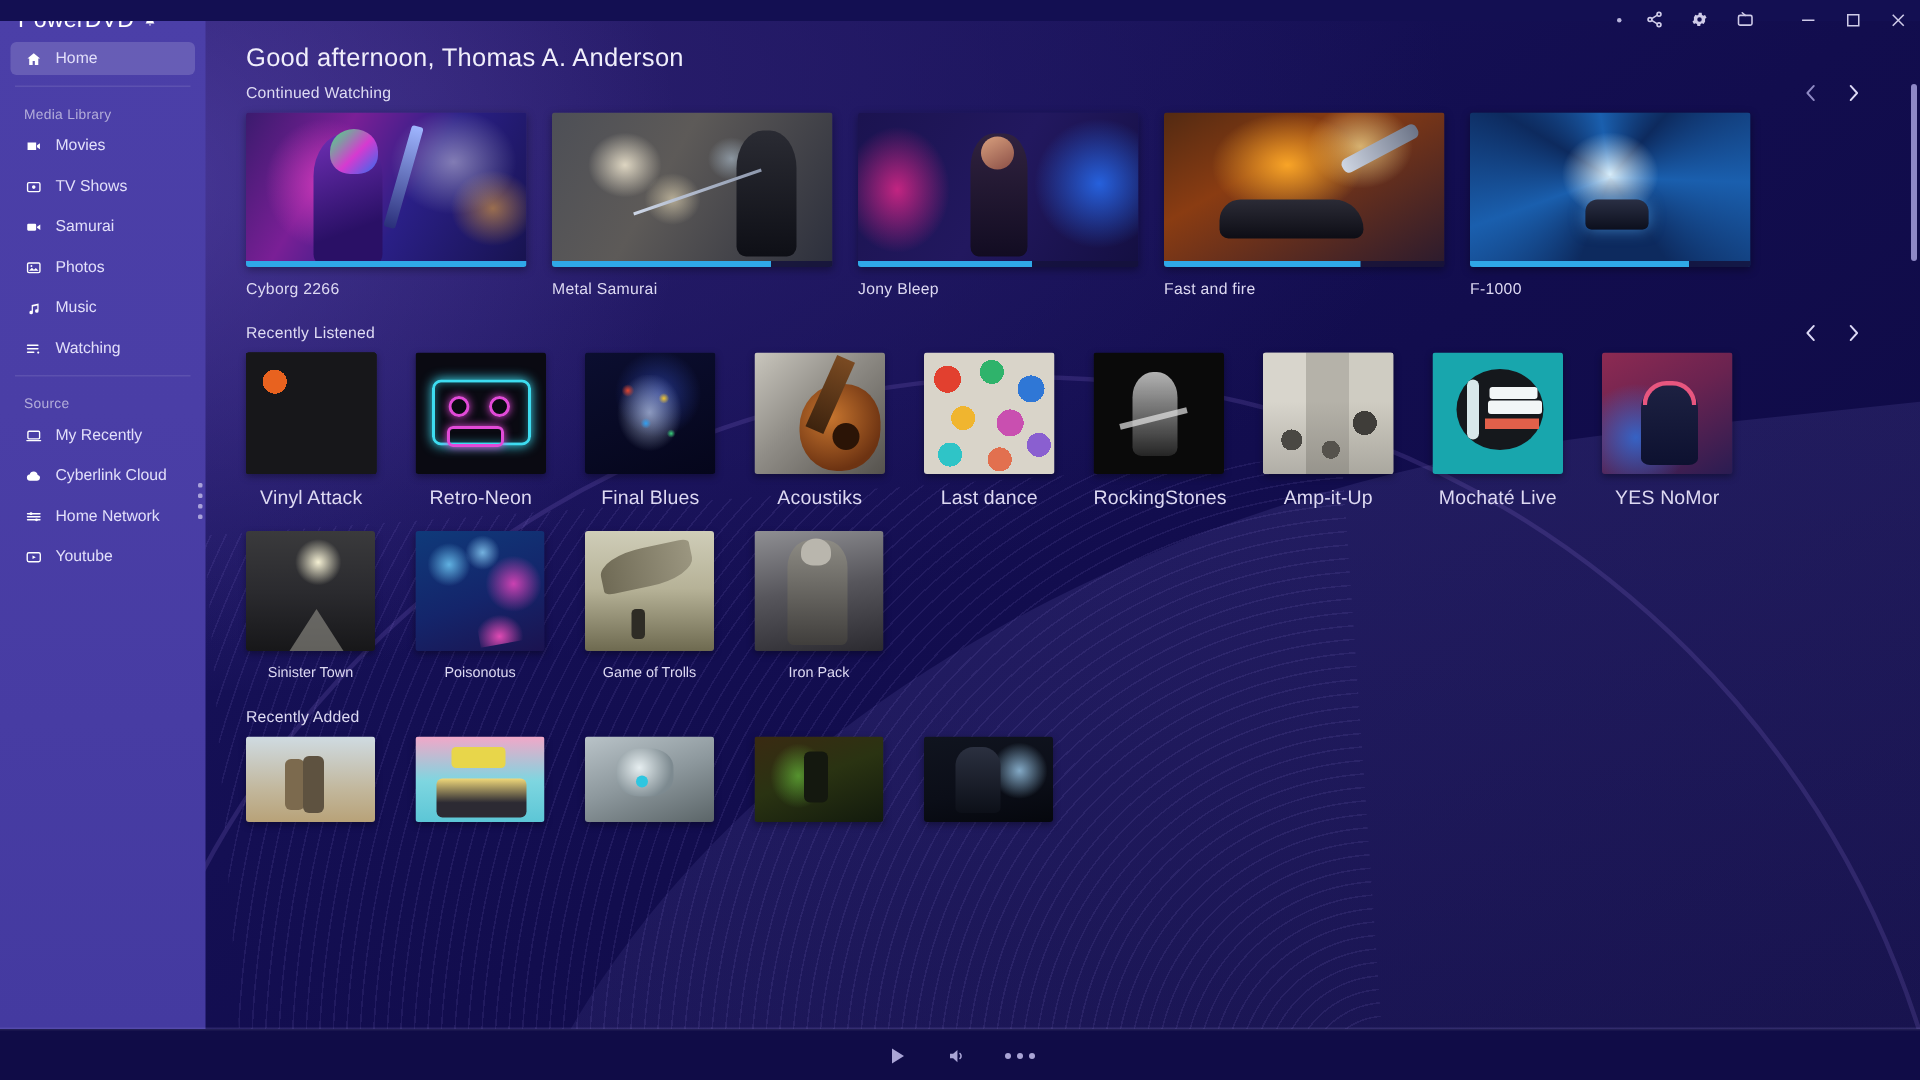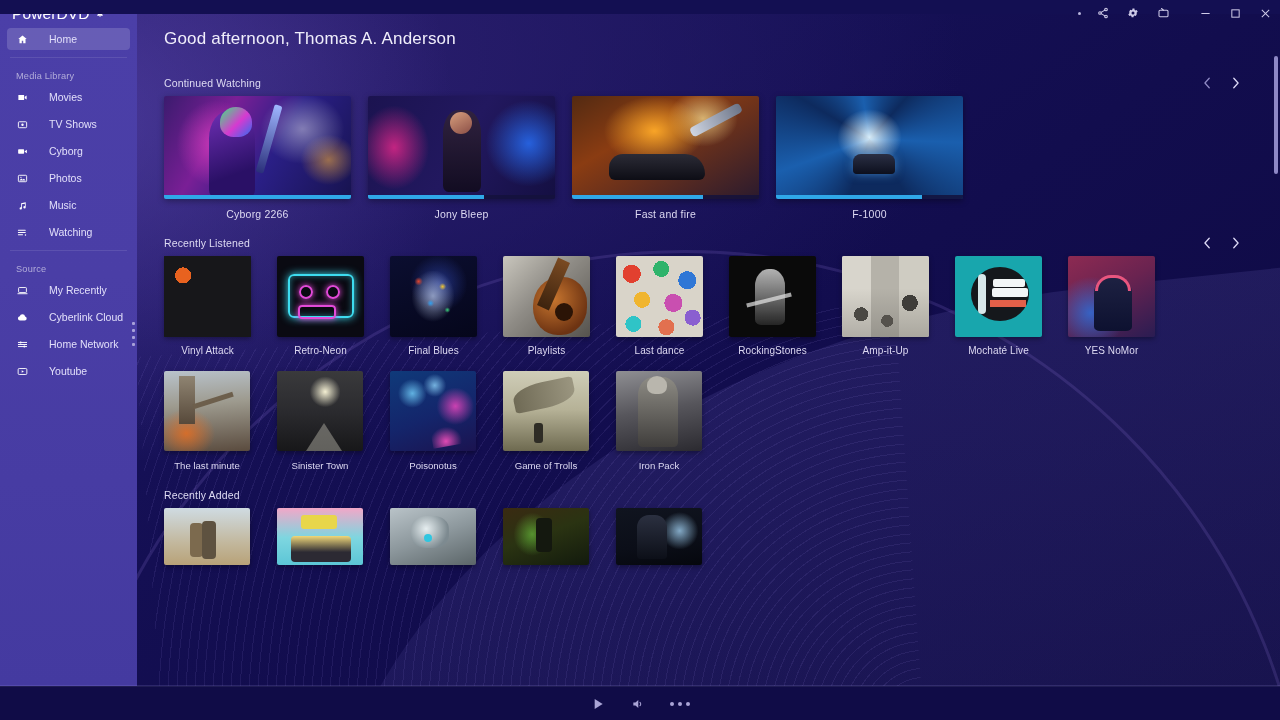--- a/index.html
+++ b/index.html
@@ -87,21 +87,21 @@
   }
   .brand{
     height:28px; display:flex; align-items:center; padding:0 10px 0 12px; gap:6px;
     position:relative;
   }
   .brand-txt{ font-size:15.5px; letter-spacing:.1px; color:#ffffff; font-weight:400; }
   .bell{ color:#ffffff; display:flex; align-items:center; }
 
   .nav-item{
     height:22px; margin:0 7px; padding:0 0 0 9px;
-    display:flex; align-items:center; gap:20px;
+    display:flex; align-items:center; gap:8px;
     font-size:10.5px; color:#e2dffa; border-radius:4px; cursor:default;
   }
   .nav-item.active{ background:rgba(255,255,255,.16); }
   .nav-item .ico{ width:13px; height:13px; display:flex; align-items:center; justify-content:center; color:#ffffff; flex:0 0 13px; }
   .nav-item .ico svg{ display:block; }
   .nav-gap{ height:5px; }
   .nav-sec{
     font-size:9.2px; color:#b3adda; padding:0 0 0 16px; height:18px;
     display:flex; align-items:flex-end; letter-spacing:.2px;
   }
@@ -114,54 +114,54 @@
 
   
   .main{
     position:absolute; left:137px; top:14px; width:1143px; height:672px;
     overflow:hidden; z-index:20;
   }
   .greeting{
     font-size:17px; color:#f0eefb; font-weight:400;
     padding:15px 0 0 27px; letter-spacing:.2px;
   }
-  .row{ position:relative; margin-top:26px; }
+  .row{ position:relative; margin-top:5px; }
   .row-head{
     display:flex; align-items:center; justify-content:space-between;
     padding:0 40px 0 27px; height:16px;
   }
   .row-title{ font-size:10.5px; color:#dedbf3; letter-spacing:.15px; }
   .arrows{ display:flex; align-items:center; gap:19px; }
   .arrow{ color:#8f8ac4; display:flex; }
   .arrow.on{ color:#dcd9f5; }
 
   .tiles{ display:flex; padding-left:27px; gap:0; margin-top:5px; }
   .tile{ position:relative; }
 
   
   .tile-wide{ width:204px; margin-right:0; }
   .tile-wide .thumb{
     width:187px; height:103px; border-radius:2px; overflow:hidden; position:relative;
     box-shadow:0 2px 6px rgba(0,0,0,.35);
   }
   .tile-wide .cap{
-    text-align:center; font-size:10.5px; color:#ddd9f2; margin-top:9px; width:187px;
+    font-size:10.5px; color:#ddd9f2; margin-top:9px; width:187px;
     letter-spacing:.2px;
   }
   .pbar{ position:absolute; left:0; bottom:0; width:100%; height:4px; background:rgba(20,18,60,.85); }
   .pbar > span{ display:block; height:100%; background:#2fa8e8; }
 
   
   .tile-sq{ width:113px; }
   .tile-sq .thumb{
     width:87px; height:81px; border-radius:2px; overflow:hidden; position:relative;
     box-shadow:0 2px 5px rgba(0,0,0,.35);
   }
   .tile-sq .cap{
-    text-align:center; font-size:10px; color:#ddd9f2; margin-top:8px; width:87px;
+    text-align:center; font-size:13px; color:#ddd9f2; margin-top:8px; width:87px;
     letter-spacing:.1px; white-space:nowrap;
   }
 
   
   .tile-pv{ width:113px; }
   .tile-pv .thumb{
     width:86px; height:80px; border-radius:2px; overflow:hidden; position:relative;
     box-shadow:0 2px 5px rgba(0,0,0,.35);
   }
   .tile-pv .cap{
@@ -303,21 +303,21 @@
     </div>
     <div class="nav-gap"></div>
 
     <div class="nav-item">
       <span class="ico">
         <svg width="11" height="11" viewBox="0 0 24 24" fill="currentColor">
             <rect x="2.5" y="7" width="13" height="10" rx="1.6"></rect>
             <path d="M16.8 11.3 21.5 8v8l-4.7-3.3z"></path>
           </svg>
       </span>
-      <span>Cyborg</span>
+      <span>Samurai</span>
     </div>
     <div class="nav-gap"></div>
 
     <div class="nav-item">
       <span class="ico">
         <svg width="11" height="11" viewBox="0 0 24 24" fill="none" stroke="currentColor" stroke-width="2">
             <rect x="3" y="5" width="18" height="14" rx="2"></rect>
             <path d="M5 16.5l4.3-4.6 3 3 2.7-2.6L19 16.5z" fill="currentColor" stroke="none"></path>
             <circle cx="8.6" cy="9.4" r="1.4" fill="currentColor" stroke="none"></circle>
           </svg>
@@ -441,20 +441,37 @@
               background:linear-gradient(135deg,#3ee87f,#d63ad0 55%,#2d6df0);"></div>
             <div style="position:absolute;left:54%;top:8%;width:8px;height:70px;transform:rotate(16deg);
               background:linear-gradient(180deg,#9fb6ff,#2a2f7a);border-radius:2px;"></div>
             <div class="pbar">
                 <span style="width:100%"></span>
               </div>
           </div>
           <div class="cap">Cyborg 2266</div>
         </div>
 
+        <div class="tile tile-wide">
+          <div class="thumb">
+            <div class="art" style="background:
+              radial-gradient(34px 30px at 26% 34%, rgba(255,245,220,.80), rgba(255,245,220,0) 72%),
+              radial-gradient(26px 24px at 43% 56%, rgba(255,240,200,.55), rgba(255,240,200,0) 72%),
+              radial-gradient(22px 20px at 64% 30%, rgba(210,235,255,.45), rgba(210,235,255,0) 72%),
+              linear-gradient(120deg,#4d4f56 0%,#5d5a58 40%,#2c2f3c 100%);"></div>
+            <div style="position:absolute;right:13%;top:12%;width:40px;height:84px;
+              background:linear-gradient(180deg,#2a2b33,#0e0f16);border-radius:44% 44% 16% 16%/30% 30% 8% 8%;"></div>
+            <div style="position:absolute;left:28%;top:50%;width:90px;height:2px;transform:rotate(-19deg);
+              background:linear-gradient(90deg,#cdd6e6,#8e98ad);"></div>
+            <div class="pbar">
+                <span style="width:78%"></span>
+              </div>
+          </div>
+          <div class="cap">Metal Samurai</div>
+        </div>
 
         <div class="tile tile-wide">
           <div class="thumb">
             <div class="art" style="background:
               radial-gradient(50px 60px at 14% 50%, rgba(235,40,140,.80), rgba(235,40,140,0) 70%),
               radial-gradient(60px 60px at 86% 46%, rgba(40,110,245,.85), rgba(40,110,245,0) 72%),
               linear-gradient(120deg,#1b1350 0%,#22185f 50%,#140f42 100%);"></div>
             <div style="position:absolute;left:40%;top:14%;width:38px;height:82px;
               background:linear-gradient(180deg,#30223f,#120c22);border-radius:40% 40% 14% 14%/28% 28% 8% 8%;"></div>
             <div style="position:absolute;left:44%;top:16%;width:22px;height:22px;border-radius:50%;
@@ -562,21 +579,21 @@
         </div>
 
         <div class="tile tile-sq">
           <div class="thumb">
             <div class="art" style="background:linear-gradient(135deg,#c9c6bd 0%,#8f8c86 45%,#55524d 100%);"></div>
             <div style="position:absolute;right:4%;bottom:2%;width:54px;height:58px;border-radius:50% 44% 48% 46%;
               background:radial-gradient(circle at 38% 38%, #c8762f, #6d3312 72%);"></div>
             <div style="position:absolute;right:20%;bottom:20%;width:18px;height:18px;border-radius:50%;background:#2b1406;"></div>
             <div style="position:absolute;right:34%;top:2%;width:13px;height:52px;transform:rotate(24deg);background:linear-gradient(180deg,#7a4a22,#3d230e);"></div>
           </div>
-          <div class="cap">Playlists</div>
+          <div class="cap">Acoustiks</div>
         </div>
 
         <div class="tile tile-sq">
           <div class="thumb">
             <div class="art" style="background:
               radial-gradient(circle at 18% 22%, #e2402f 0 9px, transparent 9px),
               radial-gradient(circle at 52% 16%, #2fb36b 0 8px, transparent 8px),
               radial-gradient(circle at 82% 30%, #2f77d6 0 9px, transparent 9px),
               radial-gradient(circle at 30% 54%, #f0b52f 0 8px, transparent 8px),
               radial-gradient(circle at 66% 58%, #c94fb0 0 9px, transparent 9px),
@@ -638,30 +655,20 @@
           </div>
           <div class="cap">YES NoMor</div>
         </div>
 
       </div>
     </div>
 
     <div class="row" style="margin-top:15px;">
       <div class="tiles">
 
-        <div class="tile tile-pv">
-          <div class="thumb">
-            <div class="art" style="background:
-              radial-gradient(40px 34px at 26% 78%, rgba(235,110,30,.8), rgba(235,110,30,0) 72%),
-              linear-gradient(175deg,#b9c3cc 0%,#9d9a8e 42%,#5a4b3e 100%);"></div>
-            <div style="position:absolute;left:18%;top:6%;width:16px;height:48px;background:linear-gradient(180deg,#8f8472,#57493a);"></div>
-            <div style="position:absolute;left:32%;top:34%;width:42px;height:5px;transform:rotate(-18deg);background:#6d5f4c;"></div>
-          </div>
-          <div class="cap">The last minute</div>
-        </div>
 
         <div class="tile tile-pv">
           <div class="thumb">
             <div class="art" style="background:
               radial-gradient(22px 22px at 56% 26%, rgba(255,250,220,.95), rgba(255,250,220,0) 70%),
               linear-gradient(180deg,#3a3a3c 0%,#2a2a2e 52%,#171719 100%);"></div>
             <div style="position:absolute;left:34%;bottom:0;width:0;height:0;border-left:18px solid transparent;border-right:18px solid transparent;border-bottom:28px solid rgba(160,158,150,.55);"></div>
           </div>
           <div class="cap">Sinister Town</div>
         </div>

